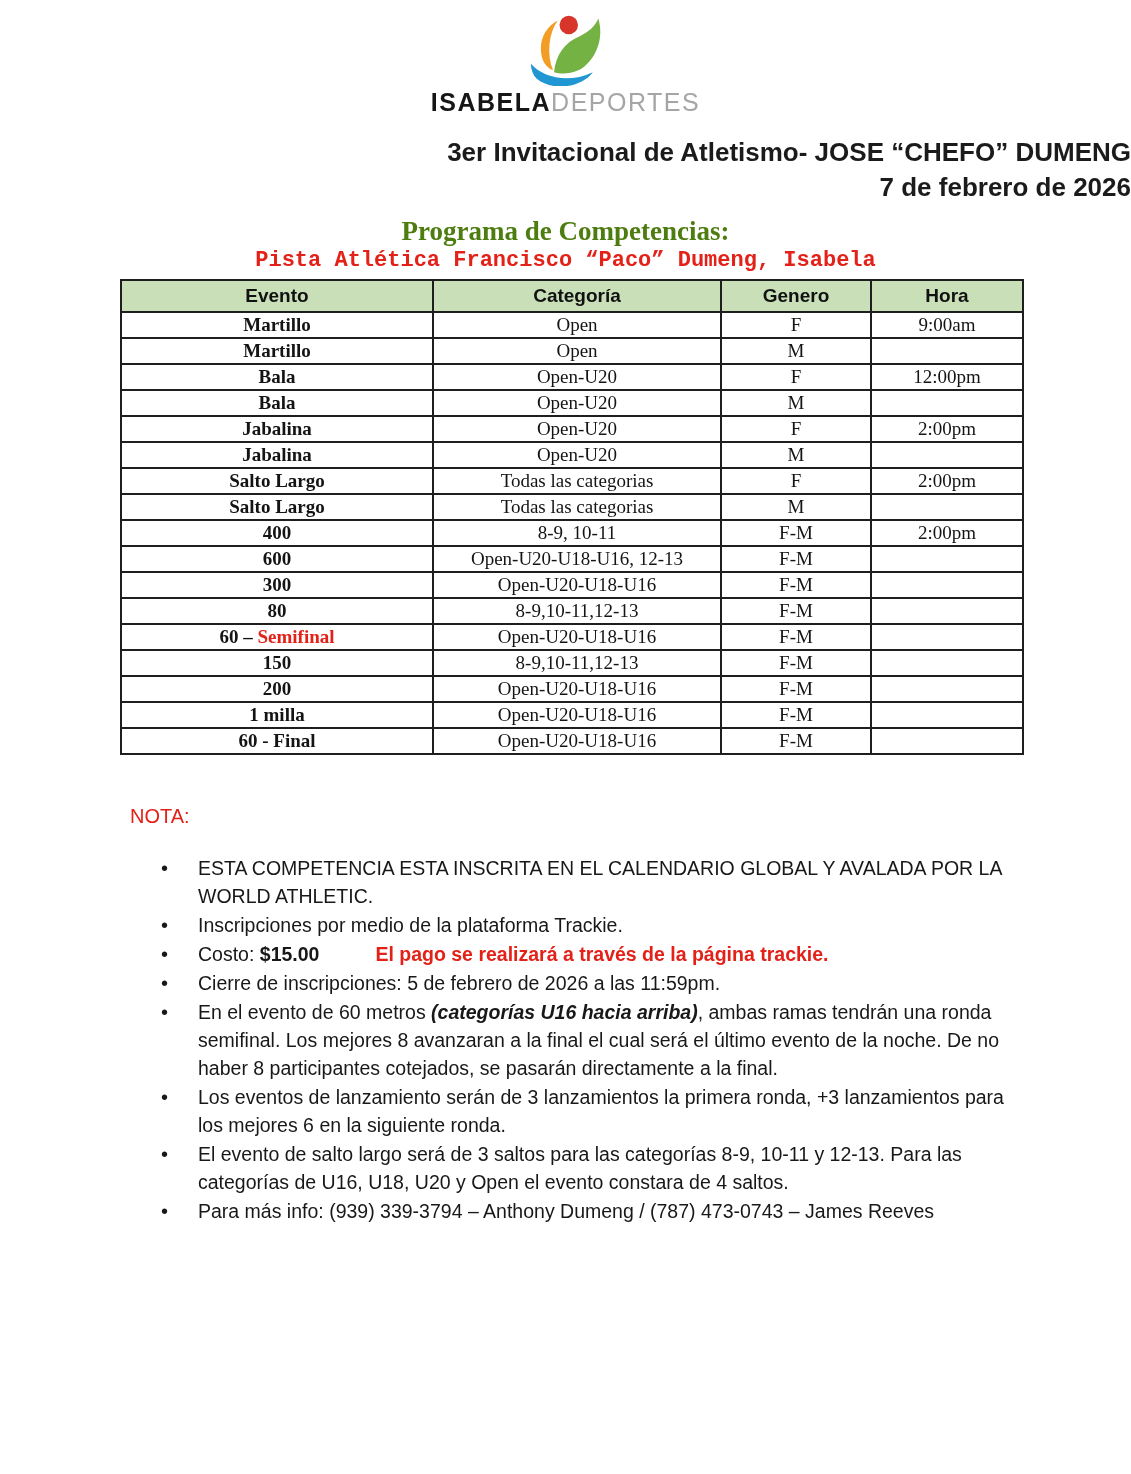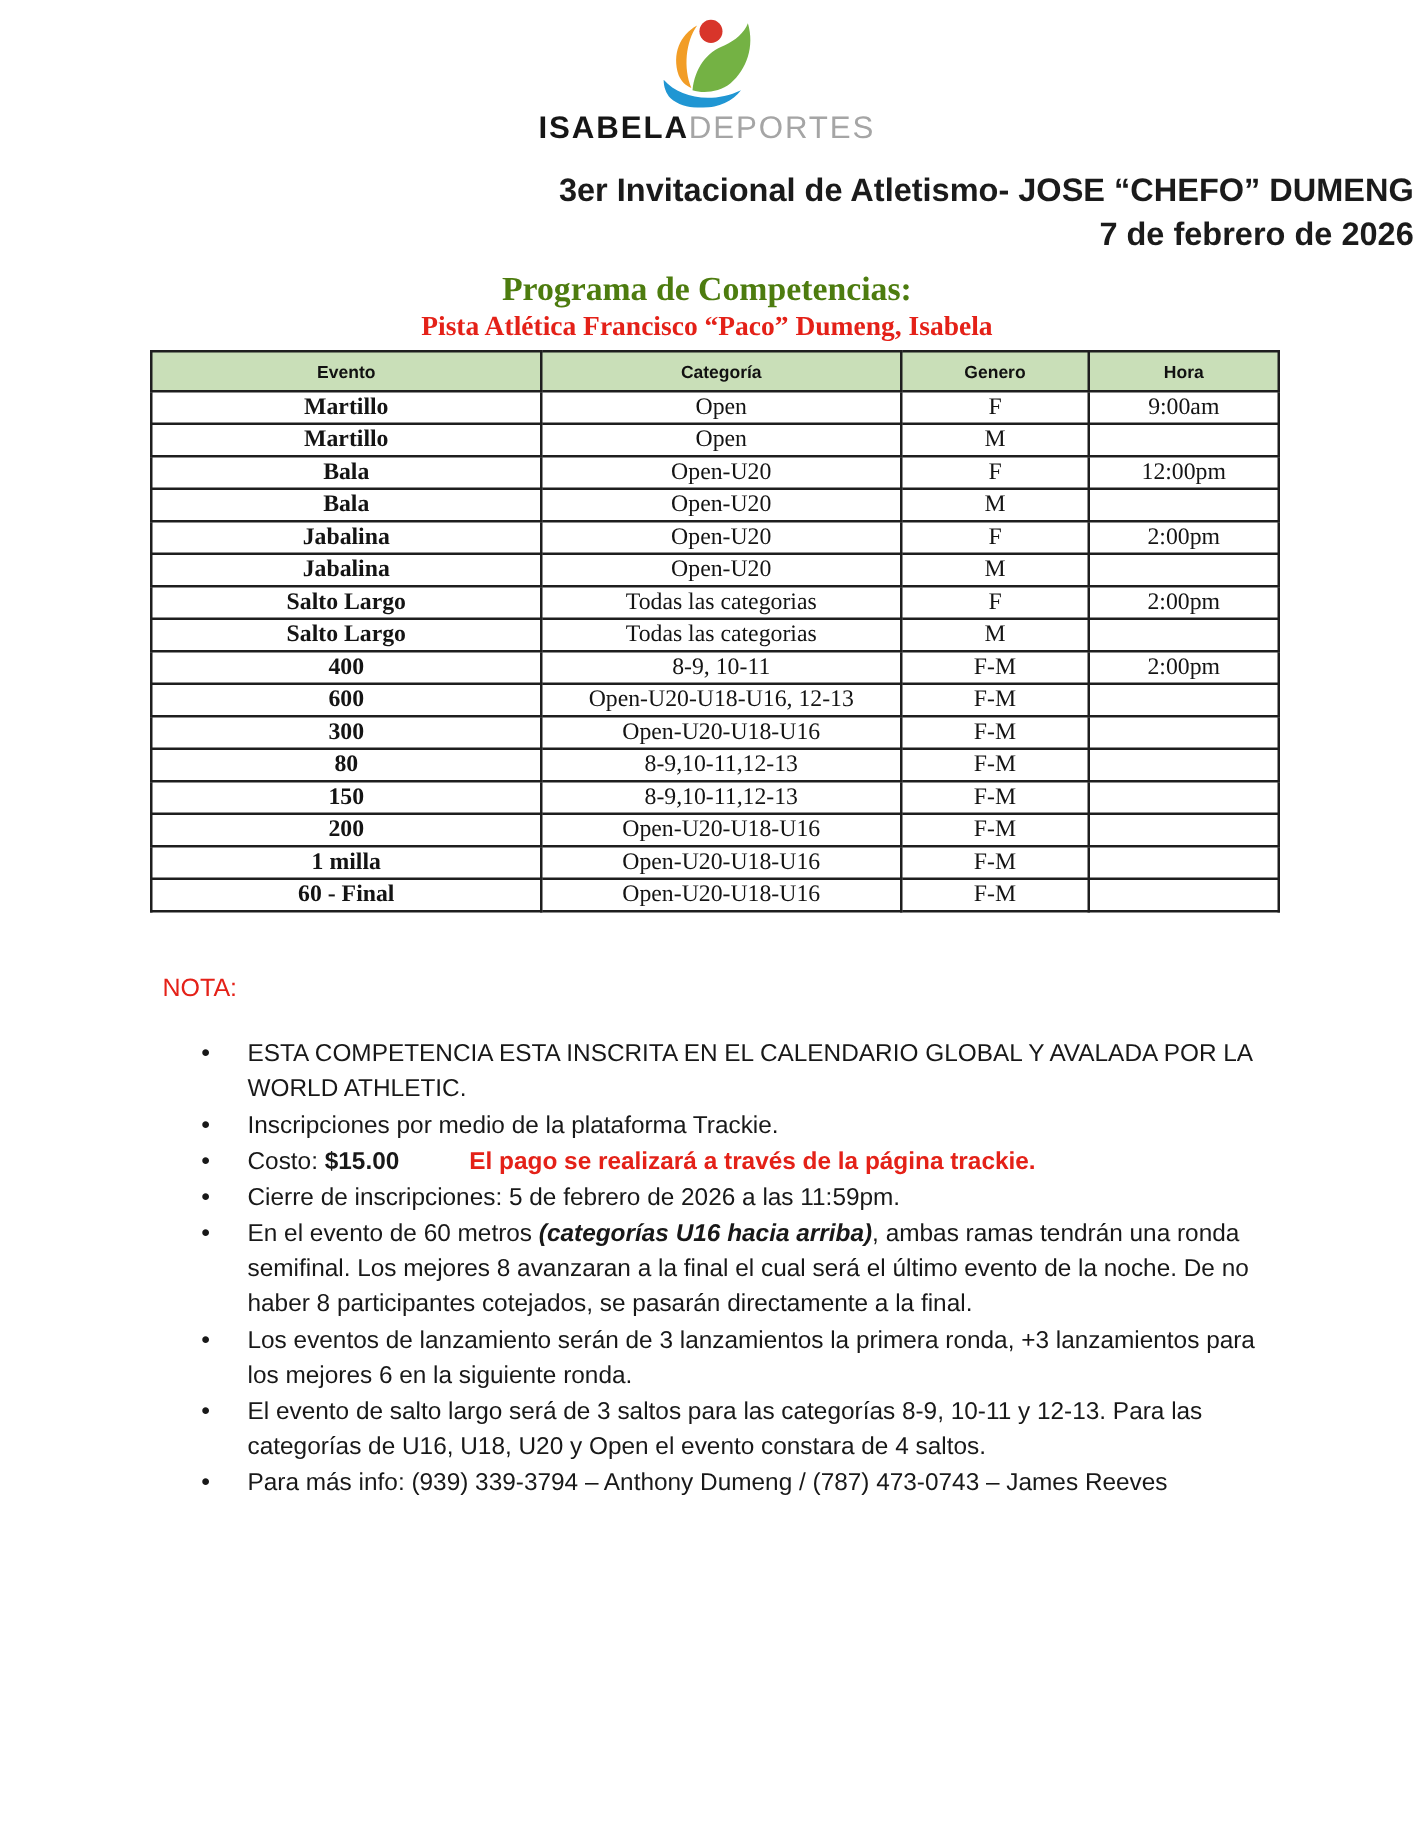--- a/index.html
+++ b/index.html
@@ -18,26 +18,26 @@
   .logo-icon{display:block;margin:0 auto;width:96px;height:72px;}
   .wordmark{margin-top:2px;font-family:"Liberation Sans",sans-serif;font-size:25px;letter-spacing:1.5px;white-space:nowrap;}
   .brand-bold{color:#161616;font-weight:700;}
   .brand-light{color:#a5a5a5;font-weight:400;}
 
   .title{margin-top:18px;text-align:right;font-family:"Liberation Sans",sans-serif;
          font-weight:700;font-size:26px;line-height:35px;color:#1b1b1b;}
 
   .program-title{margin-top:11px;text-align:center;font-family:"Liberation Serif",serif;
                  font-weight:700;font-size:27px;color:#4d7c0f;}
-  .venue{margin-top:1px;text-align:center;font-family:Liberation Serif, serif;
+  .venue{margin-top:1px;text-align:center;font-family:Liberation Mono, monospace;
          font-weight:700;font-size:22px;color:var(--accent-red);}
 
   table.schedule{margin:6px 0 0 120px;width:902px;border-collapse:collapse;table-layout:fixed;}
   .schedule th{background:var(--header-green);border:2px solid #1e1e1e;
-               font-family:"Liberation Sans",sans-serif;font-weight:700;font-size:14px;
+               font-family:"Liberation Sans",sans-serif;font-weight:700;font-size:19px;
                color:#111;height:32px;text-align:center;}
   .schedule td{border:2px solid #1e1e1e;font-family:"Liberation Serif",serif;font-size:19px;
                color:#141414;height:26px;text-align:center;padding:1px 4px;vertical-align:middle;}
   .c-evento{font-weight:700;}
   .c-categoria{vertical-align:top;}
   .red-text{color:var(--accent-red);}
 
   .nota-label{margin:50px 0 0 130px;font-family:"Liberation Sans",sans-serif;
               font-weight:400;font-size:20px;color:var(--accent-red);}
 
@@ -161,20 +161,26 @@
           <td class="c-genero">F-M</td>
           <td class="c-hora"></td>
         </tr>
         <tr>
           <td class="c-evento">80</td>
           <td class="c-categoria">8-9,10-11,12-13</td>
           <td class="c-genero">F-M</td>
           <td class="c-hora"></td>
         </tr>
         <tr>
+          <td class="c-evento">60 – <span class="red-text">Semifinal</span></td>
+          <td class="c-categoria">Open-U20-U18-U16</td>
+          <td class="c-genero">F-M</td>
+          <td class="c-hora"></td>
+        </tr>
+        <tr>
           <td class="c-evento">150</td>
           <td class="c-categoria">8-9,10-11,12-13</td>
           <td class="c-genero">F-M</td>
           <td class="c-hora"></td>
         </tr>
         <tr>
           <td class="c-evento">200</td>
           <td class="c-categoria">Open-U20-U18-U16</td>
           <td class="c-genero">F-M</td>
           <td class="c-hora"></td>

